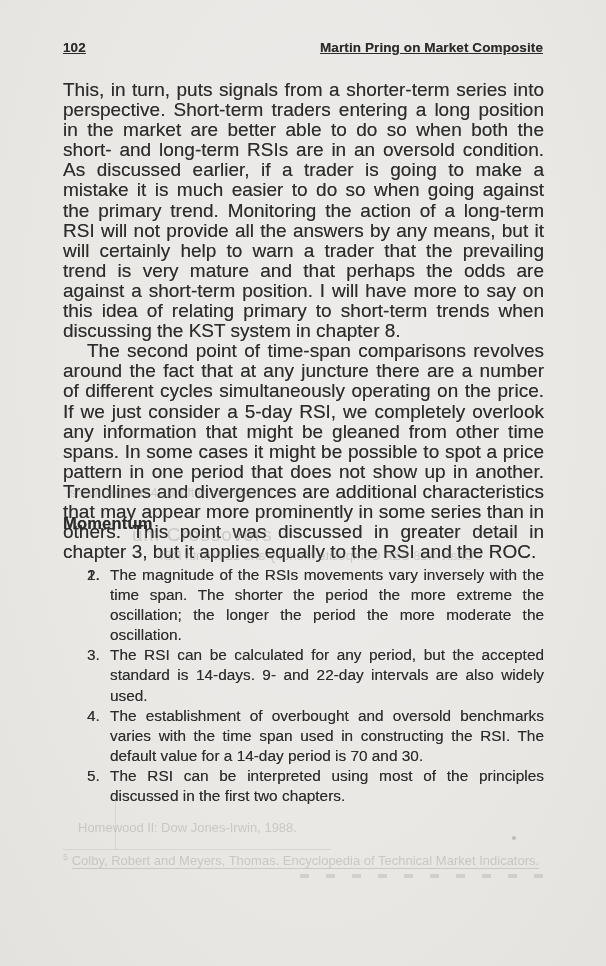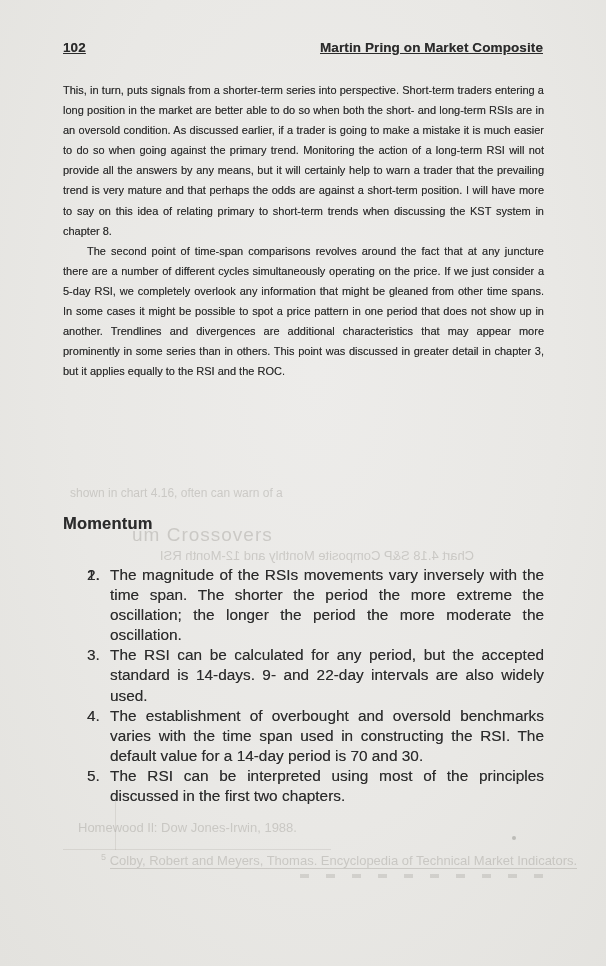--- a/index.html
+++ b/index.html
@@ -20,21 +20,21 @@
     top: 40px; left: 63px; width: 480px;
     display: flex; justify-content: space-between; align-items: baseline;
     font-size: 13.5px; font-weight: bold;
     letter-spacing: 0.1px;
     text-shadow: 0 0 0.5px rgba(44,44,44,0.55);
     text-decoration: underline;
   }
   .body-text {
     position: absolute;
     top: 80px; left: 63px; width: 481px;
-    font-size: 11px; line-height: 20.1px;
+    font-size: 19px; line-height: 20.1px;
     text-align: justify;
     text-shadow: 0 0 0.5px rgba(44,44,44,0.55);
   }
   .body-text p { margin: 0; }
   .body-text p.indented { text-indent: 24px; }
   .summary-heading {
     position: absolute;
     top: 514px; left: 63px;
     font-size: 16.5px; font-weight: bold;
     letter-spacing: 0.2px;
@@ -129,19 +129,19 @@
       <span>The RSI can be interpreted using most of the principles discussed in the first two chapters.</span>
     </li>
   </ol>
 
 
   <div class="ghost-line" style="left: 115px; top: 795px; width: 1px; height: 55px;"></div>
   <div class="ghost-line" style="left: 63px; top: 849px; width: 268px; height: 1px;"></div>
   <div class="ghost-ticks" style="left: 300px; top: 874px; width: 255px;"></div>
   <div class="ghost-dot" style="left: 512px; top: 836px;"></div>
 
-  <div class="ghost" style="top: 852px; left: 63px; font-size: 13px; margin-left: 38px;">
+  <div class="ghost" style="top: 852px; left: 63px; font-size: 13px;">
     <sup style="font-size: 9px;">5</sup>
     <span class="ghost-underlined">Colby, Robert and Meyers, Thomas. Encyclopedia of Technical Market Indicators.</span>
   </div>
   <div class="ghost" style="top: 820px; left: 63px; font-size: 13px; margin-left: 15px;">Homewood Il: Dow Jones-Irwin, 1988.</div>
 
 </div>
 
 </body></html>

